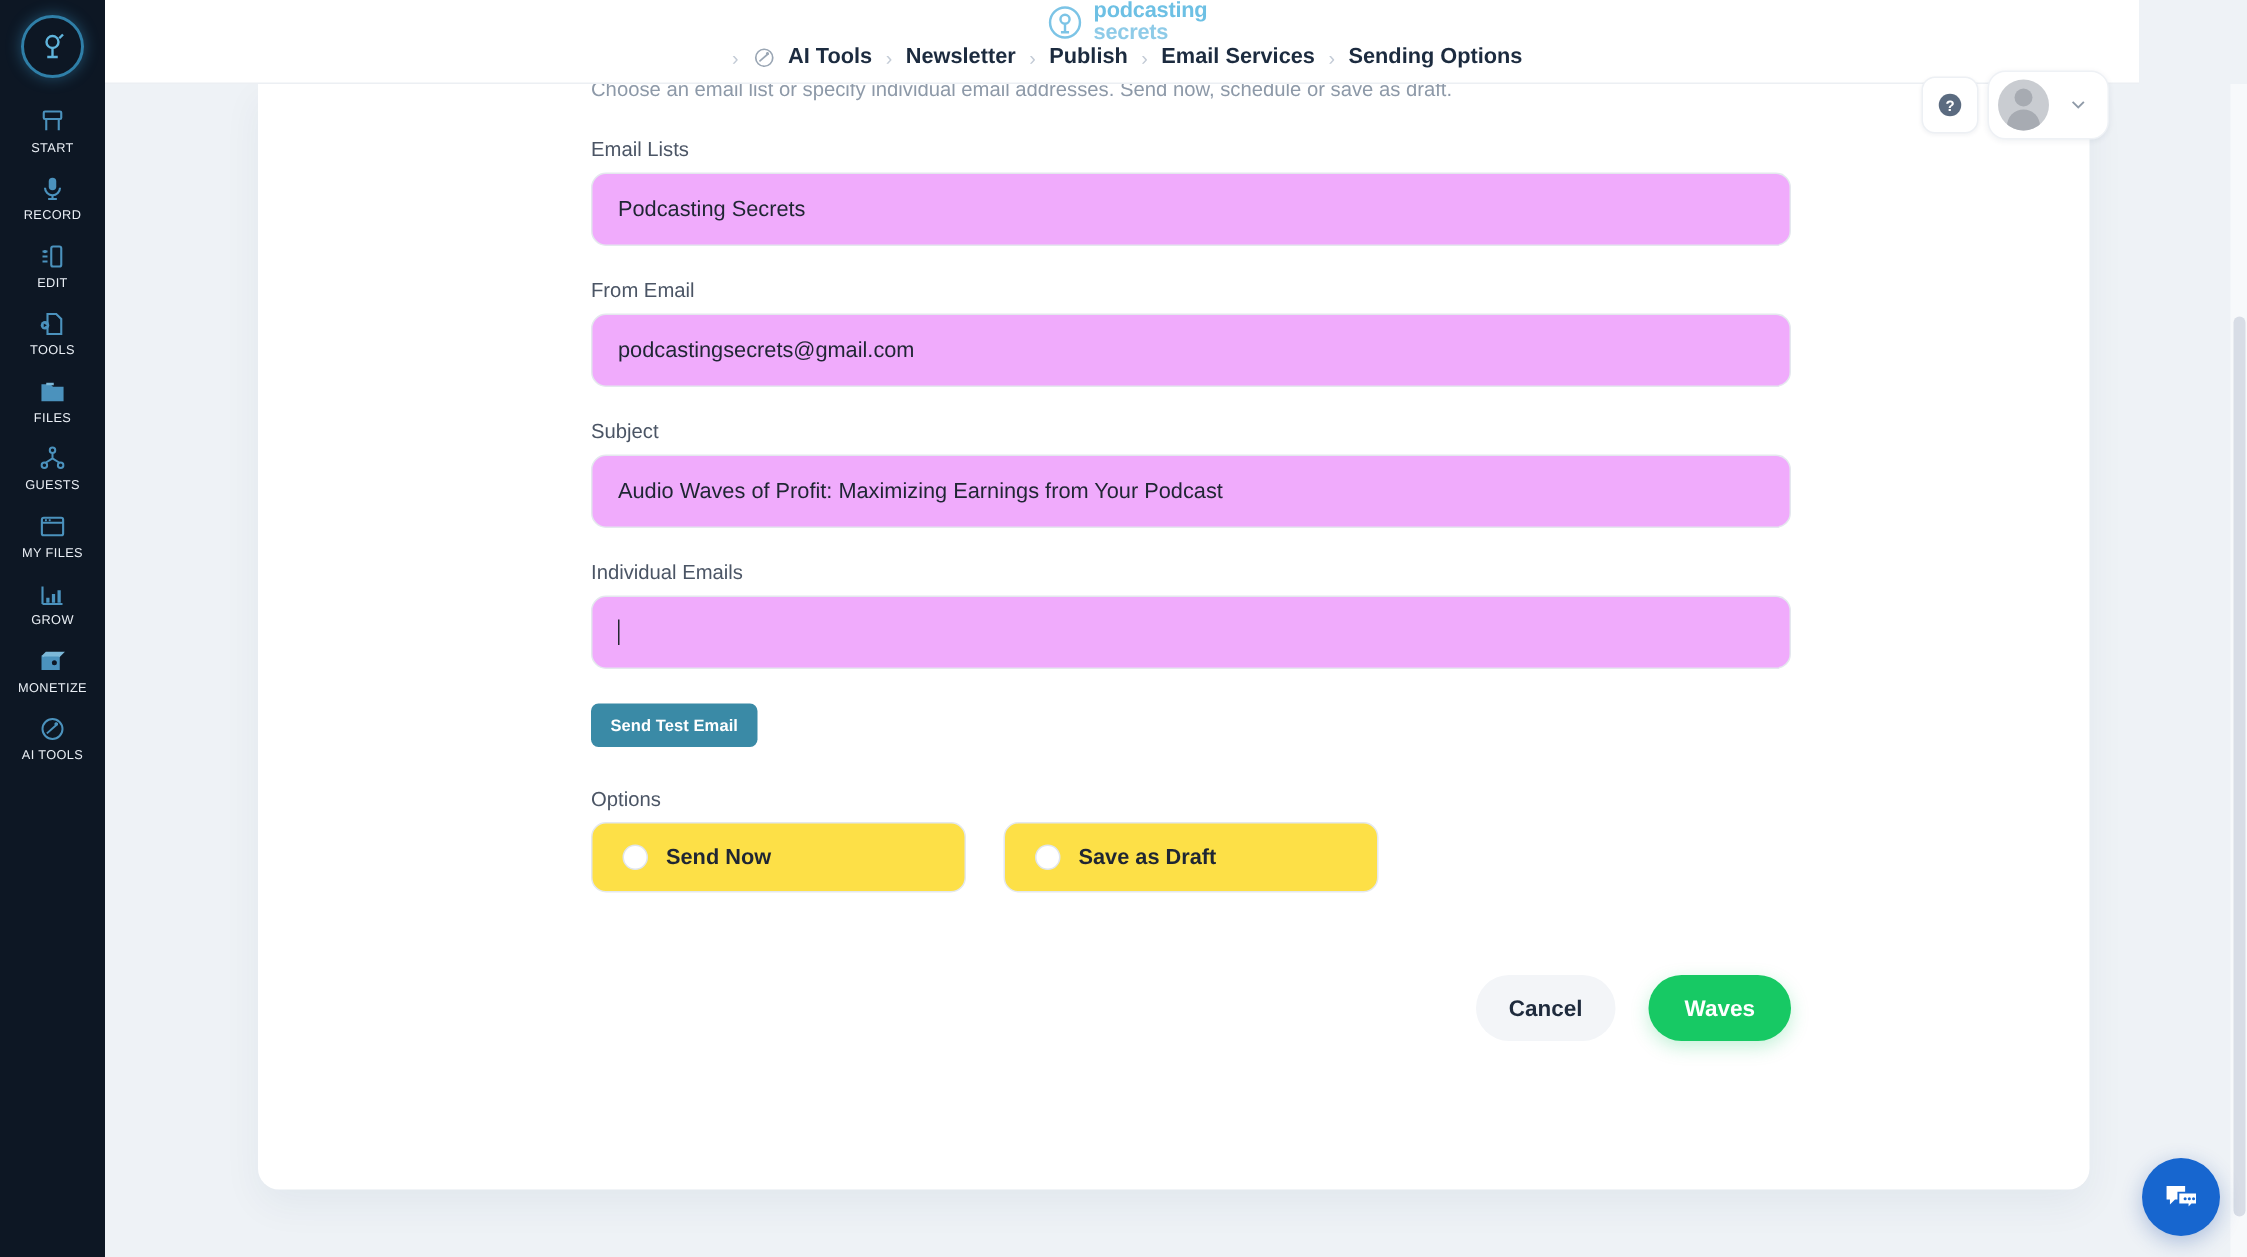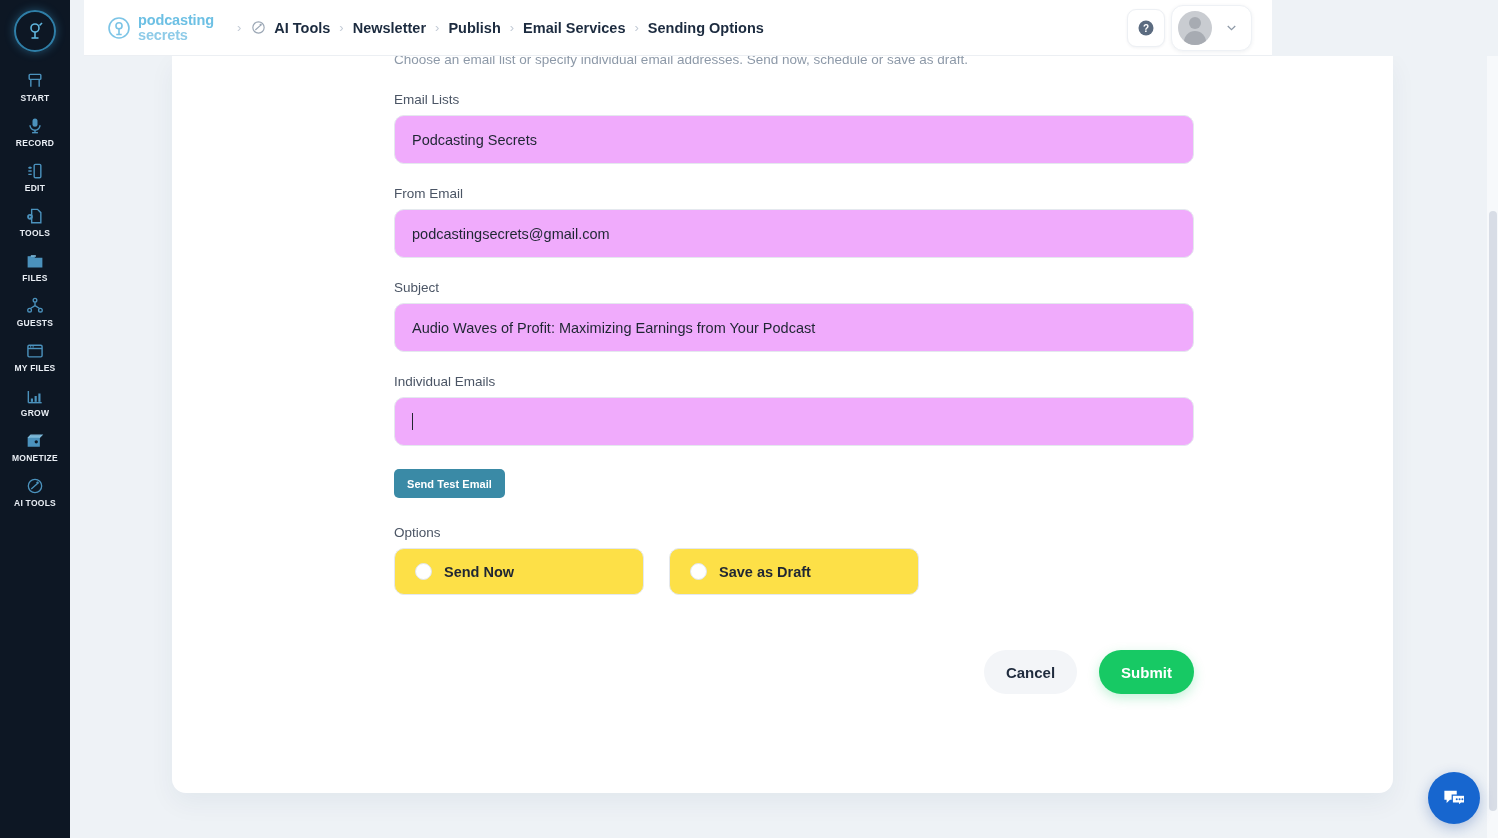--- a/index.html
+++ b/index.html
@@ -30,32 +30,33 @@
   .sb-items { margin-top: 12px; width: 100%; }
   .sb-item {
     width: 100%; height: 45px;
     display: flex; flex-direction: column;
     align-items: center; justify-content: center;
     cursor: pointer; gap: 2px;
   }
   .sb-ico { width: 20px; height: 20px; display:block; }
   .sb-lbl {
     font-size: 8.5px; letter-spacing: .03em;
-    color: #e9eef4; font-weight: 700;
+    color: #e9eef4; font-weight: 400;
     white-space: nowrap;
   }
 
   
   .topbar {
-    position: absolute; left: 84px; top: 0;
-    width: 1188px; height: 56px;
+    position: absolute; left: 54px; top: 0;
+    width: 1372px; height: 56px;
     background: #ffffff;
     border-bottom: 1px solid #eceff3;
     display: flex; align-items: center;
     z-index: 30;
+    flex-direction: column;
   }
   .brand { display: flex; align-items: center; margin-left: 22px; gap: 6px; }
   .brand-word { display: flex; flex-direction: column; line-height: 1.02; }
   .brand-word span {
     font-size: 14.5px; font-weight: 700; color: #6dc0e4;
     letter-spacing: -.01em;
   }
   .brand-word span.s2 { color: #8ecbe8; }
 
   .crumbs { display: flex; align-items: center; margin-left: 16px; gap: 2px; }
@@ -410,21 +411,21 @@
             <span class="opt-lbl">Send Now</span>
           </div>
           <div class="opt b">
             <span class="radio"></span>
             <span class="opt-lbl">Save as Draft</span>
           </div>
         </div>
 
         <div class="actions">
           <button class="btn btn-cancel">Cancel</button>
-          <button class="btn btn-submit">Submit</button>
+          <button class="btn btn-submit">Waves</button>
         </div>
 
       </div>
     </section>
   </main>
 
   <div class="vscroll">
     <div class="vthumb"></div>
   </div>
 

